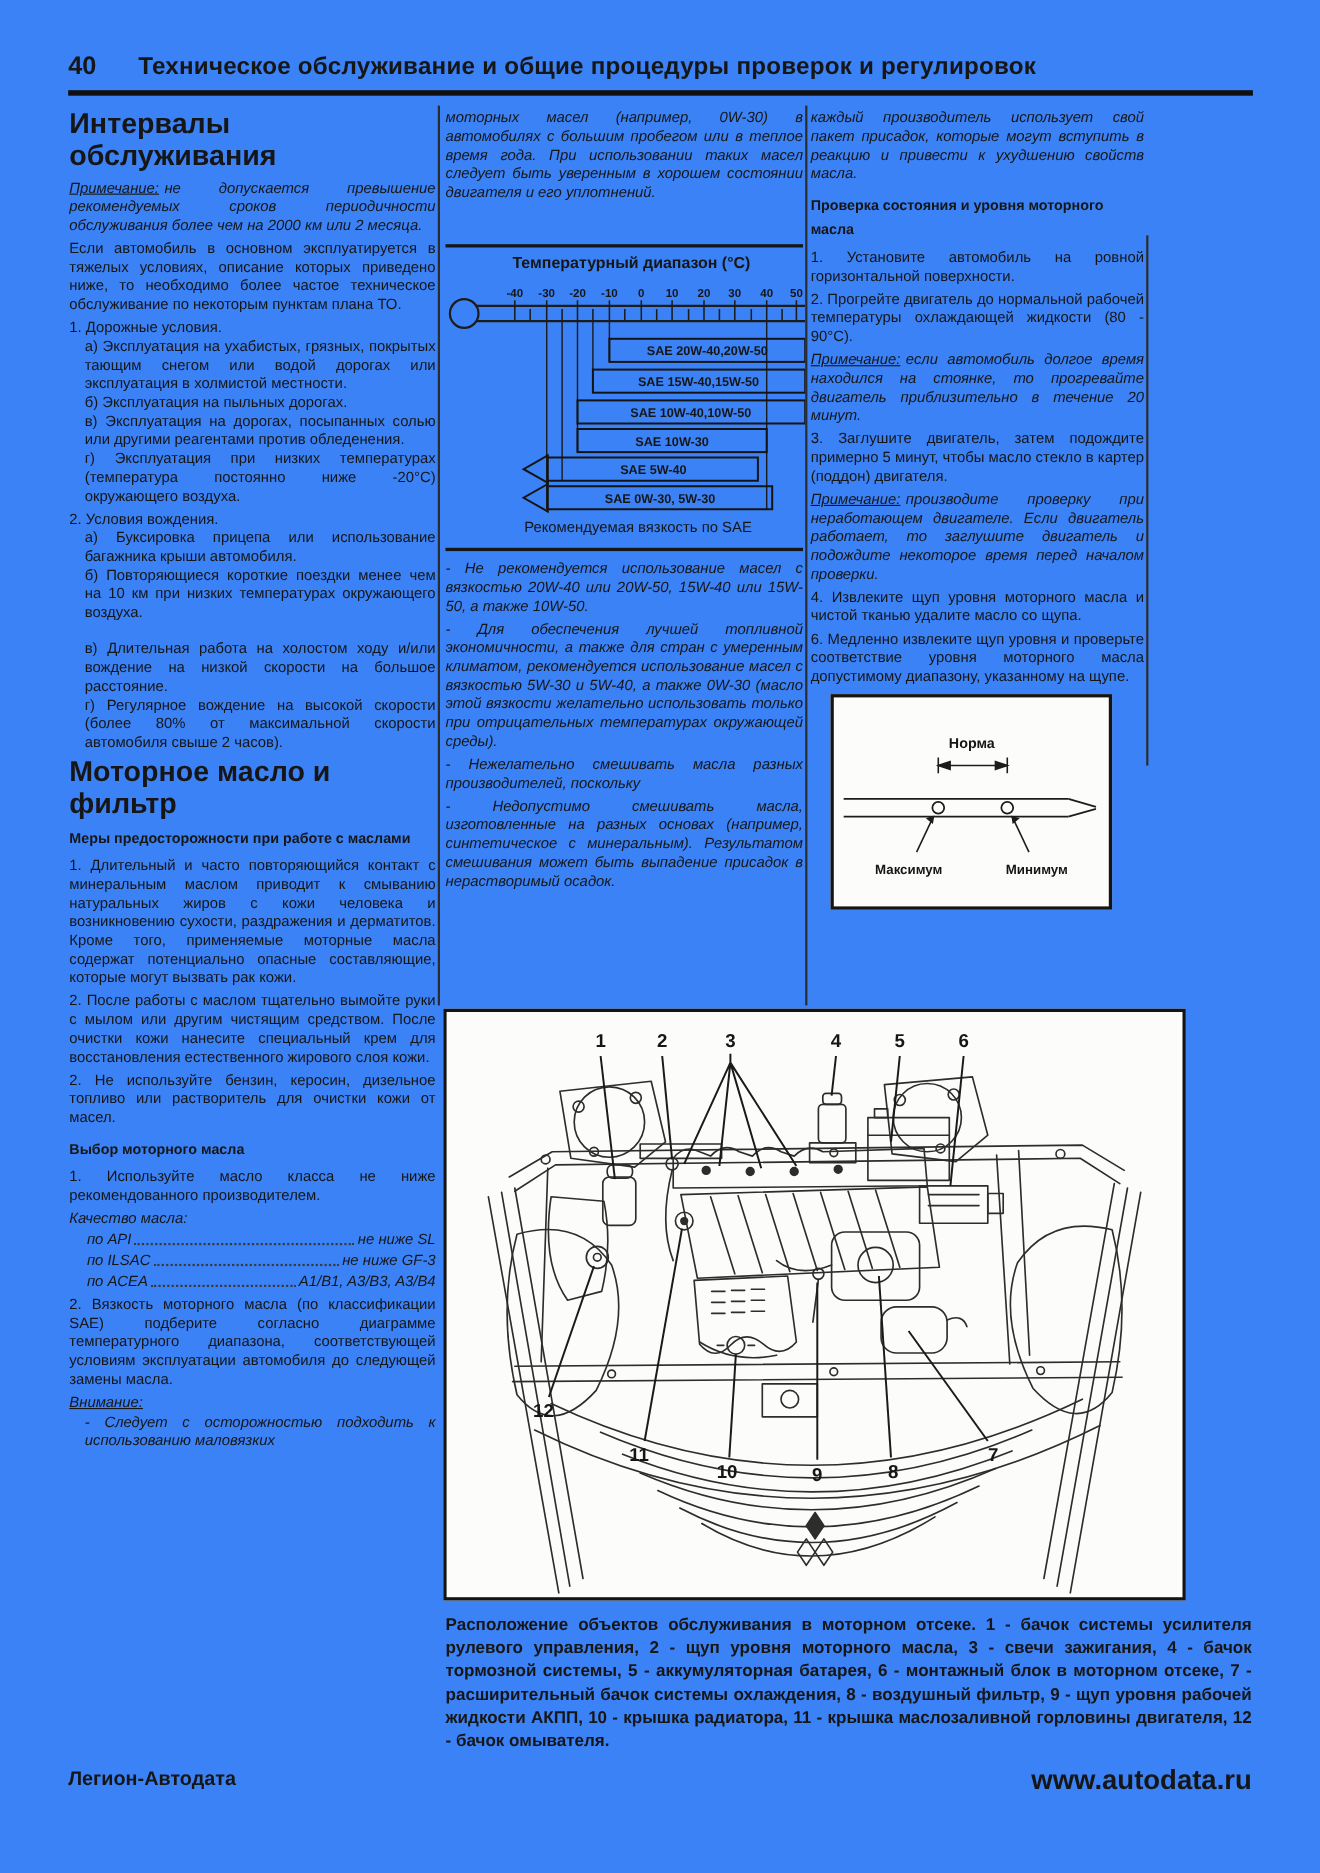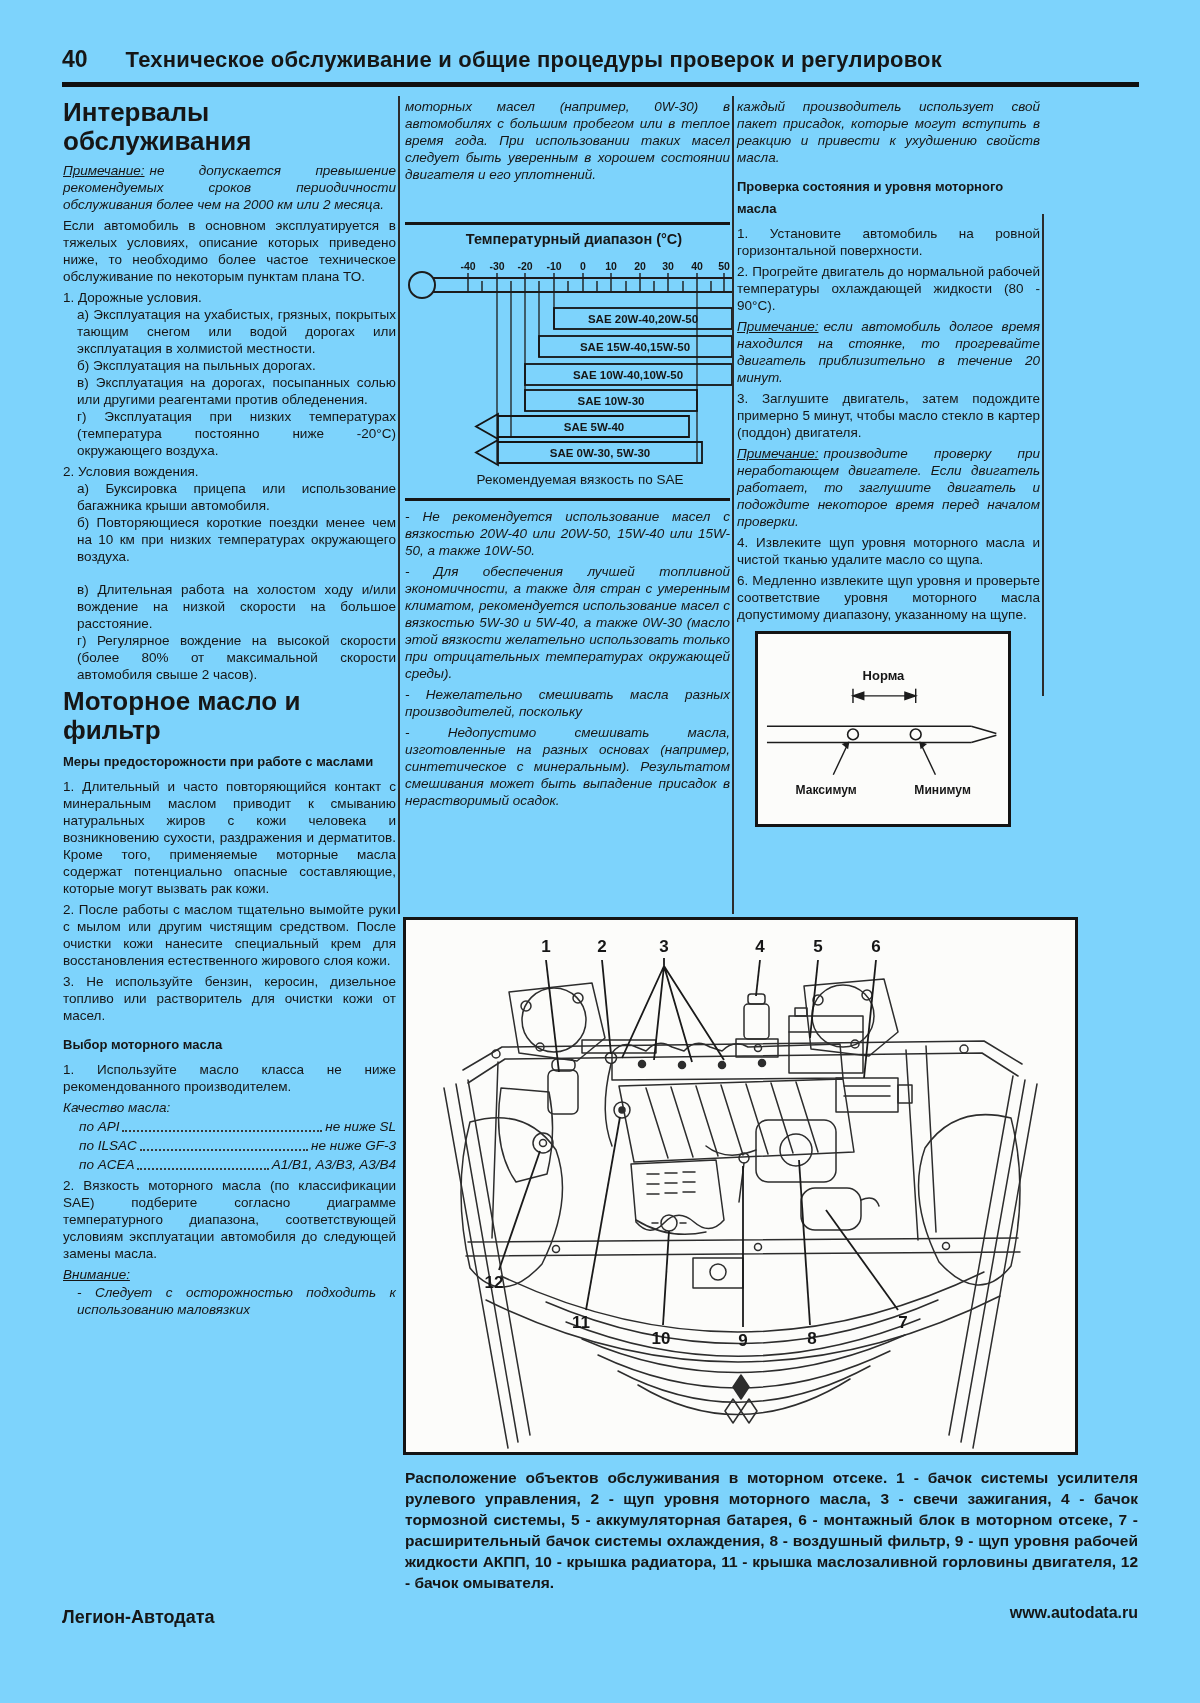--- a/index.html
+++ b/index.html
@@ -1,19 +1,19 @@
 <!DOCTYPE html>
 <html><head>
 <meta charset="utf-8">
 <style>
   * { margin:0; padding:0; box-sizing:border-box; }
   html,body { background:#e8e8e6; }
   .page {
     position:relative; width:1200px; height:1703px; margin:0 auto;
-    background:#7dd3fc; color:#161616;
+    background:#3b82f6; color:#161616;
     font-family:"Liberation Sans","DejaVu Sans",sans-serif;
     overflow:hidden;
   }
   
   .hdr { position:absolute; left:62px; top:46px; width:1077px;
          border-bottom:5px solid #101010; padding-bottom:9px;
          display:flex; align-items:baseline; gap:38px; }
   .hdr .num { font-size:23px; font-weight:bold; }
   .hdr .ttl { font-size:22px; font-weight:bold; letter-spacing:.2px; }
   
@@ -31,21 +31,21 @@
   .subitem { padding-left:14px; }
   .spec-row { display:flex; align-items:flex-end; font-style:italic; padding-left:16px; margin-bottom:2px; }
   .spec-row .dots { flex:1; border-bottom:2px dotted #3a3a3a; margin:0 3px 3px; }
   
   .figbox { position:absolute; border:3px solid #141414; background:#fcfcfa; }
   .figbox svg { display:block; width:100%; height:100%; }
   svg text { font-family:"Liberation Sans","DejaVu Sans",sans-serif; fill:#161616; }
   .caption { position:absolute; font-size:15.5px; line-height:21px; font-weight:bold; text-align:justify; }
   
   .foot-left  { position:absolute; left:62px;  top:1607px; font-size:18px; font-weight:bold; }
-  .foot-right { position:absolute; right:62px; top:1604px; font-size:16px; font-weight:bold; }
+  .foot-right { position:absolute; right:62px; top:1604px; font-size:25px; font-weight:bold; }
 </style>
 </head>
 <body>
 
 <div class="page">
 
   <div class="hdr">
     <span class="num">40</span>
     <span class="ttl">Техническое обслуживание и общие процедуры проверок и регулировок</span>
   </div>
@@ -65,21 +65,21 @@
     <p class="subitem">г) Эксплуатация при низких температурах (температура постоянно ниже -20°C) окружающего воздуха.</p>
     <p style="margin-bottom:0;">2. Условия вождения.</p>
     <p class="subitem" style="margin-bottom:0;">а) Буксировка прицепа или использование багажника крыши автомобиля.</p>
     <p class="subitem" style="margin-bottom:16px;">б) Повторяющиеся короткие поездки менее чем на 10 км при низких температурах окружающего воздуха.</p>
     <p class="subitem" style="margin-bottom:0;">в) Длительная работа на холостом ходу и/или вождение на низкой скорости на большое расстояние.</p>
     <p class="subitem">г) Регулярное вождение на высокой скорости (более 80% от максимальной скорости автомобиля свыше 2 часов).</p>
     <h1 class="sec mt">Моторное масло и фильтр</h1>
     <h2 class="sub">Меры предосторожности при работе с маслами</h2>
     <p>1. Длительный и часто повторяющийся контакт с минеральным маслом приводит к смыванию натуральных жиров с кожи человека и возникновению сухости, раздражения и дерматитов. Кроме того, применяемые моторные масла содержат потенциально опасные составляющие, которые могут вызвать рак кожи.</p>
     <p>2. После работы с маслом тщательно вымойте руки с мылом или другим чистящим средством. После очистки кожи нанесите специальный крем для восстановления естественного жирового слоя кожи.</p>
-    <p>3. Не используйте бензин, керосин, дизельное топливо или растворитель для очистки кожи от масел.</p>
+    <p>2. Не используйте бензин, керосин, дизельное топливо или растворитель для очистки кожи от масел.</p>
     <h2 class="sub" style="margin-top:10px;">Выбор моторного масла</h2>
     <p>1. Используйте масло класса не ниже рекомендованного производителем.</p>
     <p class="ital" style="margin-bottom:2px;">Качество масла:</p>
     <div class="spec-row">
       <span>по API</span>
       <span class="dots"></span>
       <span>не ниже SL</span>
     </div>
     <div class="spec-row">
       <span>по ILSAC</span>

